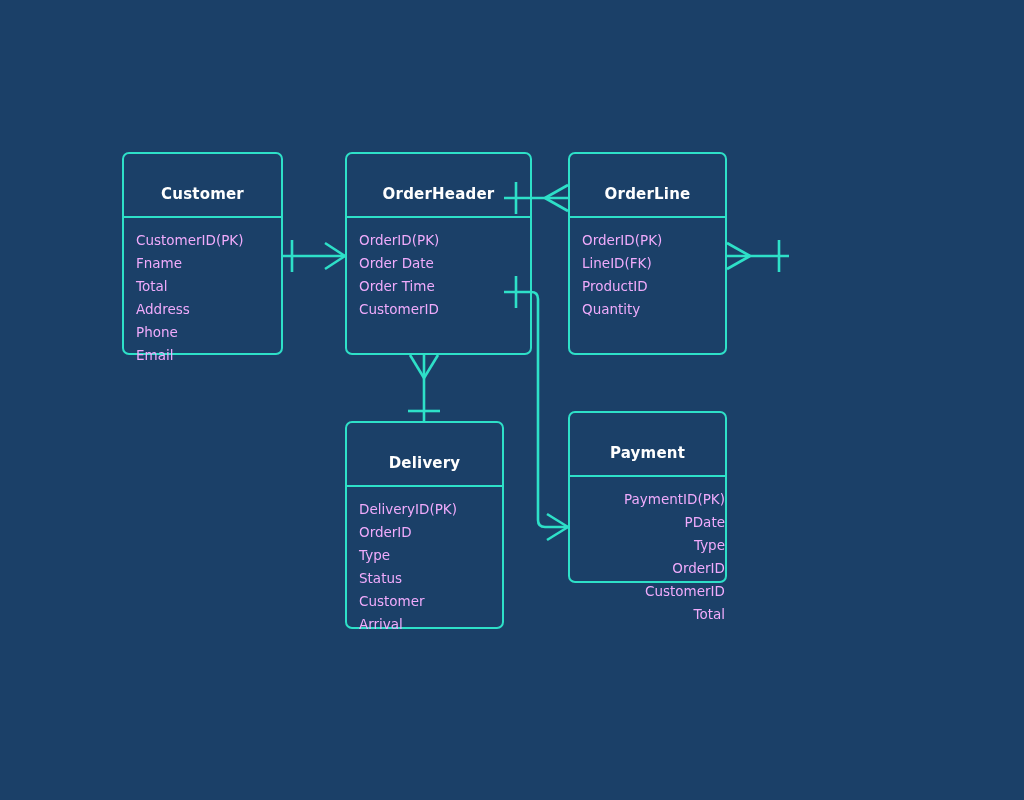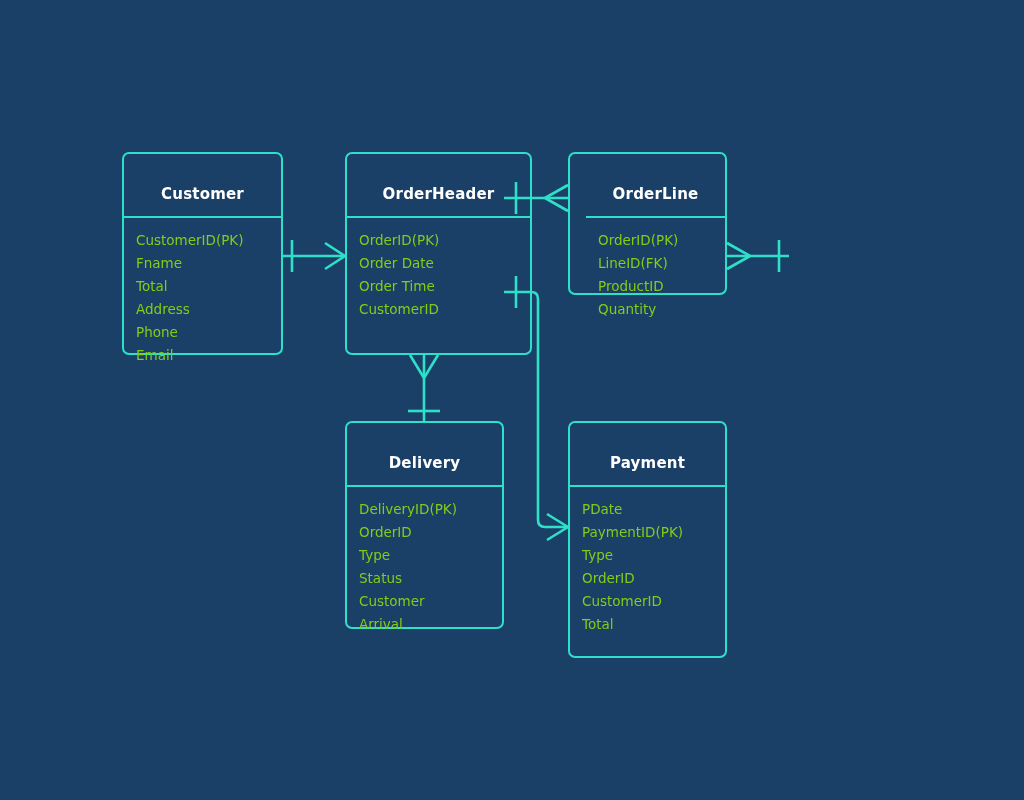--- a/index.html
+++ b/index.html
@@ -47,21 +47,21 @@
   .entity-title {
     color: #ffffff;
     font-weight: bold;
     font-size: 15px;
     letter-spacing: 0.2px;
   }
   .entity-body {
     padding: 11px 0 0 12px;
   }
   .attr {
-    color: #84cc16;
+    color: #f0abfc;
     font-size: 13.5px;
     line-height: 23px;
     white-space: nowrap;
   }
 </style>
 </head>
 <body>
 
 <div id="canvas">
 
@@ -125,21 +125,21 @@
       <span class="entity-title">OrderHeader</span>
     </div>
     <div class="entity-body">
       <div class="attr">OrderID(PK)</div>
       <div class="attr">Order Date</div>
       <div class="attr">Order Time</div>
       <div class="attr">CustomerID</div>
     </div>
   </div>
 
-  <div class="entity" style="left:568px; top:152px; width:159px; height:143px;padding-left:16px;">
+  <div class="entity" style="left:568px; top:152px; width:159px; height:203px;">
     <div class="entity-header">
       <span class="entity-title">OrderLine</span>
     </div>
     <div class="entity-body">
       <div class="attr">OrderID(PK)</div>
       <div class="attr">LineID(FK)</div>
       <div class="attr">ProductID</div>
       <div class="attr">Quantity</div>
     </div>
   </div>
@@ -152,27 +152,27 @@
     <div class="entity-body">
       <div class="attr">DeliveryID(PK)</div>
       <div class="attr">OrderID</div>
       <div class="attr">Type</div>
       <div class="attr">Status</div>
       <div class="attr">Customer</div>
       <div class="attr">Arrival</div>
     </div>
   </div>
 
-  <div class="entity" style="left:568px; top:421px; width:159px; height:237px;">
+  <div class="entity" style="left:568px; top:411px; width:159px; height:172px;text-align:right;">
     <div class="entity-header">
       <span class="entity-title">Payment</span>
     </div>
     <div class="entity-body">
+      <div class="attr">PaymentID(PK)</div>
       <div class="attr">PDate</div>
-      <div class="attr">PaymentID(PK)</div>
       <div class="attr">Type</div>
       <div class="attr">OrderID</div>
       <div class="attr">CustomerID</div>
       <div class="attr">Total</div>
     </div>
   </div>
 
 </div>
 
 </body></html>

